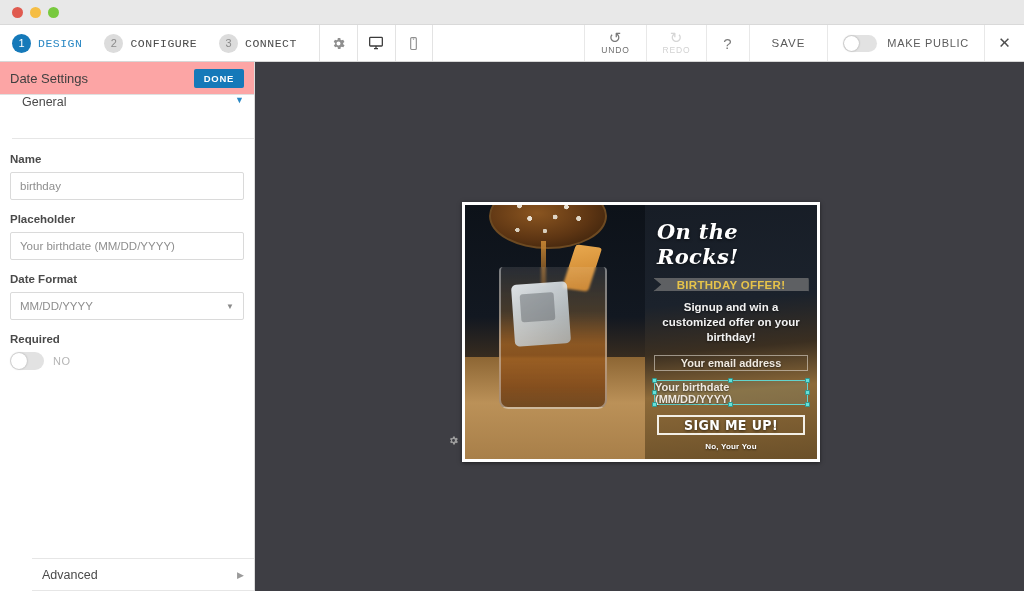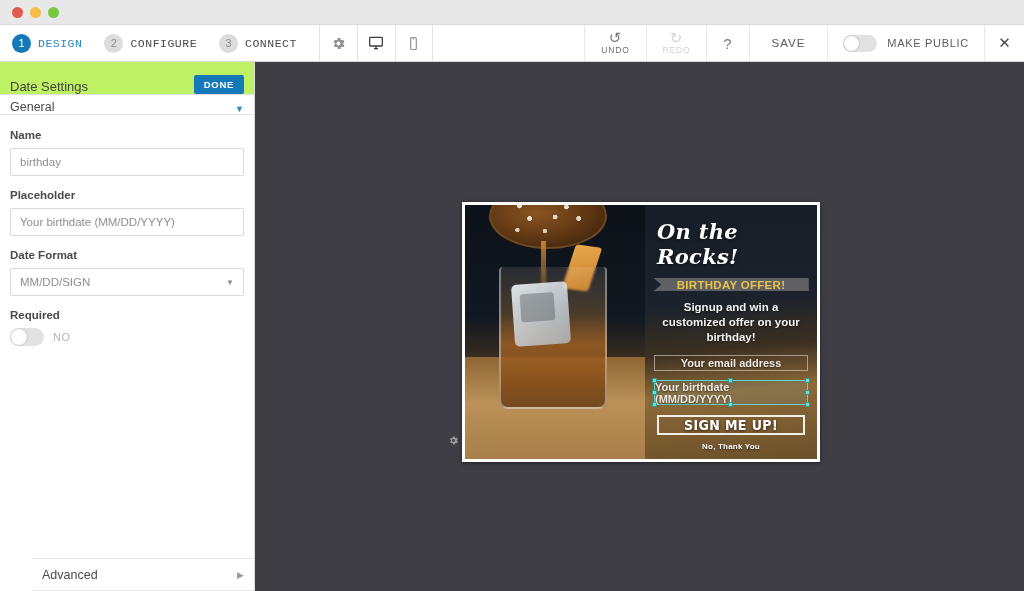--- a/index.html
+++ b/index.html
@@ -93,36 +93,37 @@
   
   .body { display: flex; height: 529px; }
 
   
   .sidebar {
     width: 255px; background: #ffffff;
     border-right: 1px solid #dcdcdc;
     display: flex; flex-direction: column;
   }
   .panel-head {
-    height: 33px; background: #bef264;
+    height: 33px; background: #fca5a5;
     border-bottom: 1px solid #e0e0e0;
-    display: flex; align-items: flex-end; justify-content: space-between;
+    display: flex; align-items: center; justify-content: space-between;
     padding: 0 10px;
   }
   .panel-title { font-size: 13px; color: #3f3f3f; }
   .done-btn {
     background: #1579b9; color: #fff;
     font-size: 9.5px; letter-spacing: .7px; font-weight: bold;
     padding: 4px 10px; border-radius: 2px;
   }
   .section-head {
-    height: 20px;
+    height: 44px;
     border-bottom: 1px solid #e6e6e6;
-    display: flex; align-items: flex-end; justify-content: space-between;
+    display: flex; align-items: flex-start; justify-content: space-between;
     padding: 0 10px;
+    margin-left: 12px;
   }
   .section-title { font-size: 12.5px; color: #4a4a4a; }
   .caret { font-size: 9px; color: #2a88c4; }
   .caret.right { color: #9a9a9a; }
   .fields { padding: 14px 10px 0 10px; flex: 1; }
   .field { margin-bottom: 13px; }
   .field-label {
     font-size: 11.5px; color: #4a4a4a; font-weight: bold;
     margin-bottom: 7px;
   }
@@ -417,21 +418,21 @@
       </div>
 
       <div class="field">
         <div class="field-label">Placeholder</div>
         <div class="input-box">Your birthdate (MM/DD/YYYY)</div>
       </div>
 
       <div class="field">
         <div class="field-label">Date Format</div>
         <div class="input-box select-box">
-          <span>MM/DD/SIGN</span>
+          <span>MM/DD/YYYY</span>
           <span class="select-caret">▼</span>
         </div>
       </div>
 
       <div class="field">
         <div class="field-label">Required</div>
         <div class="toggle-row">
           <div class="toggle">
             <div class="knob"></div>
           </div>
@@ -489,19 +490,19 @@
             <span class="handle h-tr"></span>
             <span class="handle h-ml"></span>
             <span class="handle h-mr"></span>
             <span class="handle h-bl"></span>
             <span class="handle h-bc"></span>
             <span class="handle h-br"></span>
           </div>
 
           <div class="pop-btn">SIGN ME UP!</div>
 
-          <div class="pop-decline">No, Thank You</div>
+          <div class="pop-decline">No, Your You</div>
 
         </div>
       </div>
     </div>
   </div>
 </div>
 
 </body></html>

